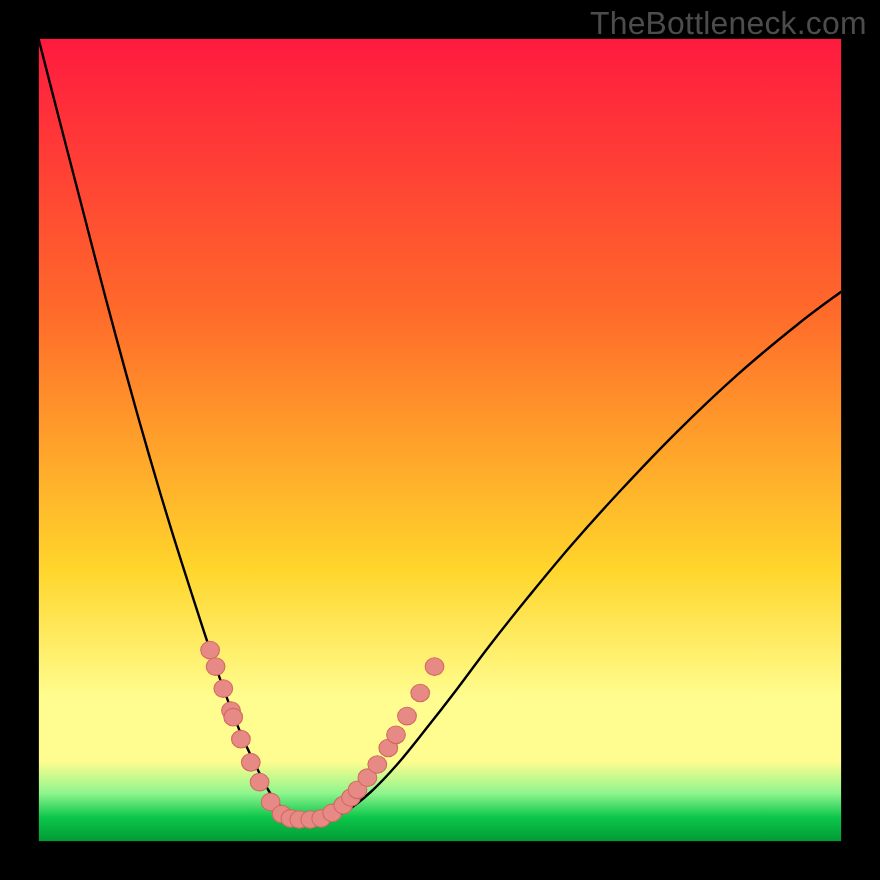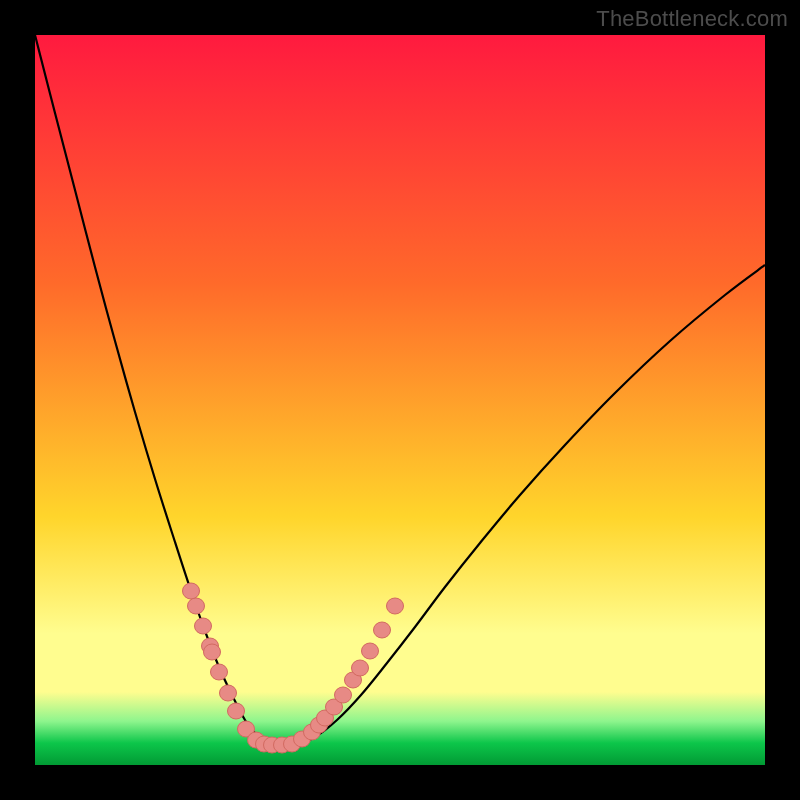--- a/index.html
+++ b/index.html
@@ -28,21 +28,21 @@
     overflow: hidden;
   }
   svg {
     display: block;
   }
   .watermark {
     position: absolute;
     top: 6px;
     right: 12px;
     color: #4c4c4c;
-    font-size: 22px;
+    font-size: 29px;
     font-weight: 400;
     letter-spacing: 0.2px;
   }
 </style>
 </head>
 <body>
 
 <div class="frame">
   <div class="plot">
     <svg id="chart-svg" width="730" height="730" viewBox="0 0 730 730">

